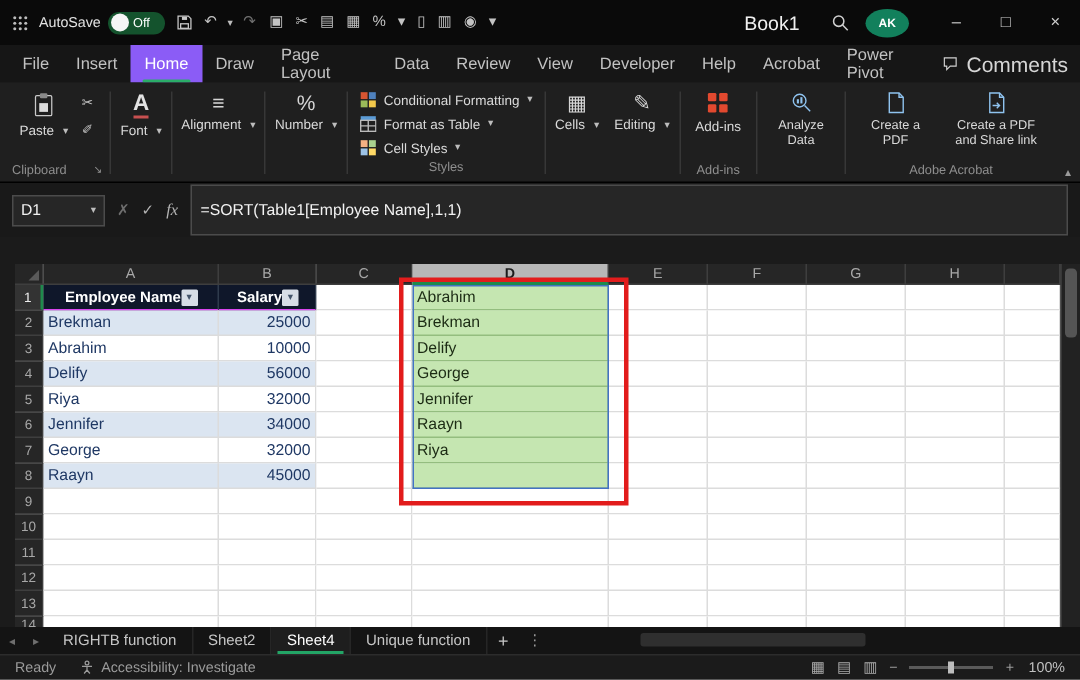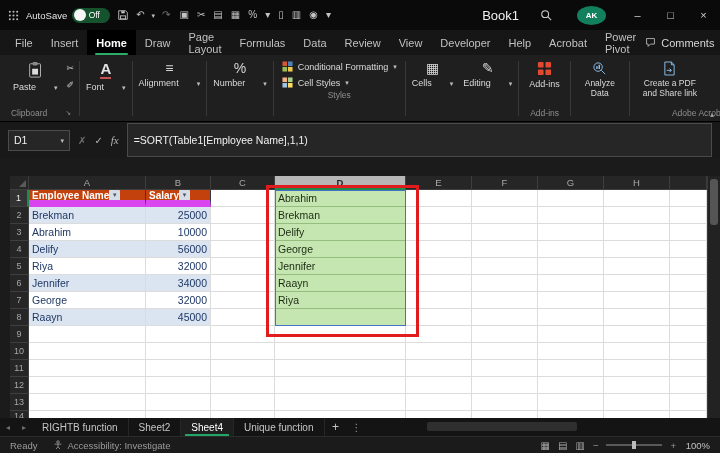--- a/index.html
+++ b/index.html
@@ -13,41 +13,41 @@
   .qicon svg{display:block}
   .dim{opacity:.55}
   .autosave{display:flex;align-items:center;gap:5px;font-size:9.5px;color:#e3e3e3}
   .pill{width:38px;height:15px;border-radius:8px;background:#14532d;display:flex;align-items:center;padding:1.5px;gap:3px}
   .knob{width:12px;height:12px;border-radius:50%;background:#f5f5f5}
   .pill span{font-size:8.5px;color:#fff}
   .qat{display:flex;align-items:center;gap:8px;margin-left:2px}
   .chev{font-size:7px;color:#bdbdbd;line-height:1}
   .tb-title{margin-left:auto;font-size:13px;color:#f0f0f0}
   .tb-search{margin-left:14px}
-  .avatar{width:29px;height:19px;border-radius:50%;background:#12805c;color:#fff;font-size:8px;font-weight:bold;display:flex;align-items:center;justify-content:center;margin-left:18px;flex:none}
+  .avatar{width:29px;height:19px;border-radius:50%;background:#12805c;color:#fff;font-size:8px;font-weight:bold;display:flex;align-items:center;justify-content:center;margin-left:4px;flex:none}
   .winctl{display:flex;margin-left:8px;height:30px;flex:none}
   .winbtn{width:33px;display:flex;align-items:center;justify-content:center;font-size:11px;color:#d0d0d0}
 
   
   .tabrow{height:25px;background:#161616;display:flex;align-items:center;padding:0 6px;font-size:11px;color:#c2c2c2;flex:none}
   .rtabs{display:flex;height:100%}
   .rtab{padding:0 9px;position:relative;height:100%;display:flex;align-items:center}
-  .rtab.active{color:#fff;font-weight:bold;background:#000000}
+  .rtab.active{color:#fff;font-weight:normal;background:#8b5cf6}
   .rtab.active::after{content:"";position:absolute;left:8px;right:8px;bottom:0;height:2.5px;background:#2bad68;border-radius:2px}
   .tabrow-right{margin-left:auto;display:flex;align-items:center;gap:10px;padding-right:2px}
-  .comments{display:flex;align-items:center;gap:5px;font-size:11px;color:#d6d6d6}
+  .comments{display:flex;align-items:center;gap:5px;font-size:14px;color:#d6d6d6}
 
   
   .ribbon{height:67px;background:#1f1f1f;display:flex;align-items:stretch;padding:3px 4px 0;position:relative;border-bottom:1px solid #000;flex:none}
   .rgroup{display:flex;flex-direction:column;padding:0 4px}
   .rbody{display:flex;align-items:flex-start;gap:4px;flex:1}
   .rlabel{font-size:8.5px;color:#8f8f8f;text-align:center;padding:1px 0 3px;display:flex;align-items:center;justify-content:center;gap:18px}
   .vsep{width:1px;background:#373737;margin:3px 1px 5px;flex:none}
   .bigbtn{display:flex;flex-direction:column;align-items:center;gap:3px;padding:3px 5px;font-size:9px;color:#dadada;text-align:center}
-  .lab{display:flex;align-items:center;gap:18px;white-space:nowrap}
+  .lab{display:flex;align-items:center;gap:6px;white-space:nowrap}
   .minicol{display:flex;flex-direction:column;gap:7px;padding-top:5px;font-size:9px;color:#c6c6c6}
   .stylecol{display:flex;flex-direction:column;gap:3px;padding-top:2px}
   .stylebtn{display:flex;align-items:center;gap:5px;font-size:9px;color:#dadada;padding:1px 3px;white-space:nowrap}
   .bigA{font-size:15px;font-weight:bold;color:#e3e3e3;line-height:1;border-bottom:2px solid #c75050;padding-bottom:1px}
   .icglyph{font-size:14px;color:#d5d5d5;line-height:1}
   .two{width:46px;white-space:normal;line-height:1.15;font-size:8.5px}
   .wide{width:60px}
   .ribcollapse{position:absolute;right:6px;bottom:2px;font-size:8px;color:#9a9a9a}
 
   
@@ -67,21 +67,21 @@
   .corner::after{content:"";position:absolute;right:2px;bottom:2px;border-left:7px solid transparent;border-bottom:7px solid #5a5a5a}
   .ch{background:#262626;color:#a8a8a8;font-size:9.5px;display:flex;align-items:center;justify-content:center;border-right:1px solid #3e3e3e;border-bottom:1px solid #3e3e3e}
   .ch.sel{background:#b7b7b7;color:#1b1b1b;font-weight:bold;border-bottom:2px solid #1f8a4d}
   .rh{background:#262626;color:#a8a8a8;font-size:9px;display:flex;align-items:center;justify-content:center;border-right:1px solid #3e3e3e;border-bottom:1px solid #3e3e3e}
   .rh.sel{background:#333;color:#eee;border-right:2px solid #1f8a4d}
   .c{background:#fff;border-right:1px solid #dcdcdc;border-bottom:1px solid #dcdcdc;font-size:10.5px;color:#222;display:flex;align-items:center;padding:0 3px;white-space:nowrap;overflow:hidden}
   .c.num{justify-content:flex-end}
   .c.tname{color:#1f3864}
   .c.band{background:#dbe5f1}
   .c.green{background:#c5e6b1;border-right:1px solid #94bd7f;border-bottom:1px solid #94bd7f;color:#1c2b14}
-  .c.th{background:#c2410c;color:#fff;font-size:10px;justify-content:flex-start;border-right:1px solid #2f3b4c;border-bottom:7px solid #d946ef;padding:0 2px 0 3px;font-weight:bold}
+  .c.th{background:#0f172a;color:#fff;font-size:10px;justify-content:center;border-right:1px solid #2f3b4c;border-bottom:1px solid #d946ef;padding:0 2px 0 3px;font-weight:bold}
   .flt{width:11px;height:11px;background:#d7dde6;color:#44546a;font-size:7px;display:flex;align-items:center;justify-content:center;border-radius:1px;flex:none;font-weight:normal}
   .spill-outline{position:absolute;left:265px;top:14px;width:131px;height:136px;border:1px solid #4472c4;pointer-events:none}
   .red-box{position:absolute;left:256px;top:9px;width:153px;height:152px;border:3px solid #e21c1c;pointer-events:none}
   .vscroll{width:13px;background:#222;border-left:1px solid #383838;position:relative;height:242px;flex:none}
   .vthumb{position:absolute;left:2px;right:2px;top:3px;height:46px;background:#555;border-radius:3px}
 
   
   .sheettabs{height:18px;background:#141414;display:flex;align-items:stretch;font-size:10px;color:#c6c6c6;flex:none}
   .tnav{width:16px;display:flex;align-items:center;justify-content:center;color:#6f6f6f;font-size:8px}
   .stabs{display:flex;height:100%}
@@ -167,21 +167,20 @@
   </div>
 
   <div class="tabrow">
     <div class="rtabs">
 
     <div class="rtab">File</div>
         <div class="rtab">Insert</div>
         <div class="rtab active">Home</div>
         <div class="rtab">Draw</div>
         <div class="rtab">Page Layout</div>
-        <div class="rtab">Formulas</div>
         <div class="rtab">Data</div>
         <div class="rtab">Review</div>
         <div class="rtab">View</div>
         <div class="rtab">Developer</div>
         <div class="rtab">Help</div>
         <div class="rtab">Acrobat</div>
         <div class="rtab">Power Pivot</div>
       </div>
     <div class="tabrow-right">
       <div class="comments">
@@ -256,20 +255,30 @@
               <rect x="0.5" y="0.5" width="5" height="5" fill="#d65532"></rect>
               <rect x="6.5" y="0.5" width="5" height="5" fill="#4f81bd"></rect>
               <rect x="0.5" y="6.5" width="5" height="5" fill="#9bbb59"></rect>
               <rect x="6.5" y="6.5" width="5" height="5" fill="#f2c84b"></rect>
             </svg>
           <span>Conditional Formatting</span>
             <span class="chev">▾</span>
         </div>
         <div class="stylebtn">
           <svg width="11" height="11" viewBox="0 0 12 12">
+              <rect x="0.5" y="0.5" width="11" height="3" fill="#5b9bd5"></rect>
+              <rect x="0.5" y="3.5" width="11" height="8" fill="none" stroke="#bbb"></rect>
+              <line x1="0.5" y1="7.5" x2="11.5" y2="7.5" stroke="#bbb"></line>
+              <line x1="6" y1="3.5" x2="6" y2="11.5" stroke="#bbb"></line>
+            </svg>
+          <span>Format as Table</span>
+            <span class="chev">▾</span>
+        </div>
+        <div class="stylebtn">
+          <svg width="11" height="11" viewBox="0 0 12 12">
               <rect x="0.5" y="0.5" width="5" height="5" fill="#f4b183"></rect>
               <rect x="6.5" y="0.5" width="5" height="5" fill="#a9d18e"></rect>
               <rect x="0.5" y="6.5" width="5" height="5" fill="#9dc3e6"></rect>
               <rect x="6.5" y="6.5" width="5" height="5" fill="#ffd966"></rect>
             </svg>
           <span>Cell Styles</span>
             <span class="chev">▾</span>
         </div>
       </div>
       <div class="rlabel">
@@ -324,30 +333,30 @@
       <span class="two">Analyze Data</span>
     </div>
     <div class="vsep"></div>
 
     <div class="rgroup">
       <div class="rbody">
         <div class="bigbtn">
           <svg width="13" height="15" viewBox="0 0 14 16" fill="none" stroke="#8fc3ef">
               <path d="M2 1 h7 l3 3 v11 h-10 z"></path>
               <path d="M9 1 v3 h3"></path>
-              <path d="M4 10 h5 M7 8 l2 2 -2 2"></path>
-            </svg>
-          <span class="two wide">Create a PDF and Share link</span>
+            </svg>
+          <span class="two">Create a PDF</span>
         </div>
         <div class="bigbtn">
           <svg width="13" height="15" viewBox="0 0 14 16" fill="none" stroke="#8fc3ef">
               <path d="M2 1 h7 l3 3 v11 h-10 z"></path>
               <path d="M9 1 v3 h3"></path>
-            </svg>
-          <span class="two">Create a PDF</span>
+              <path d="M4 10 h5 M7 8 l2 2 -2 2"></path>
+            </svg>
+          <span class="two wide">Create a PDF and Share link</span>
         </div>
       </div>
       <div class="rlabel">
           <span>Adobe Acrobat</span>
         </div>
     </div>
 
     <span class="ribcollapse">▴</span>
   </div>
 

